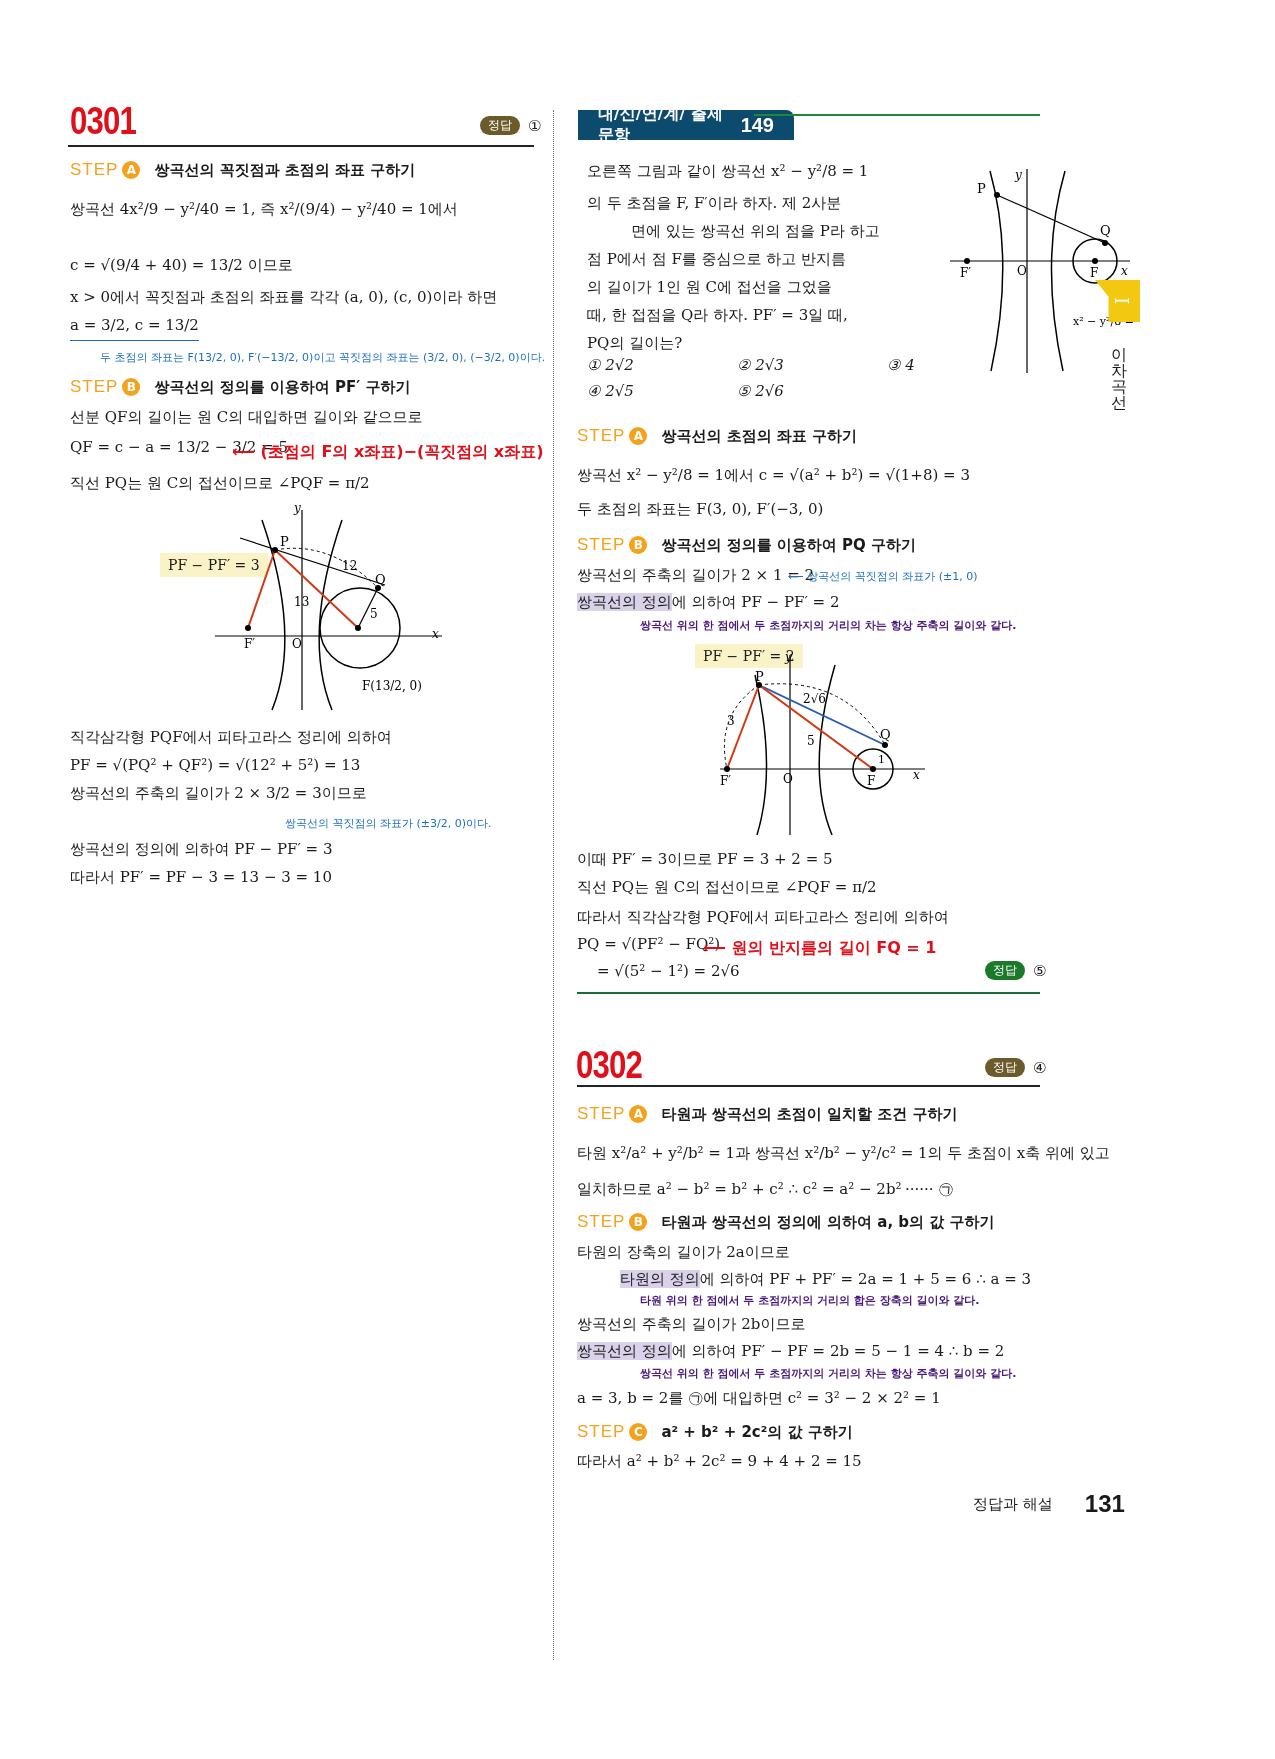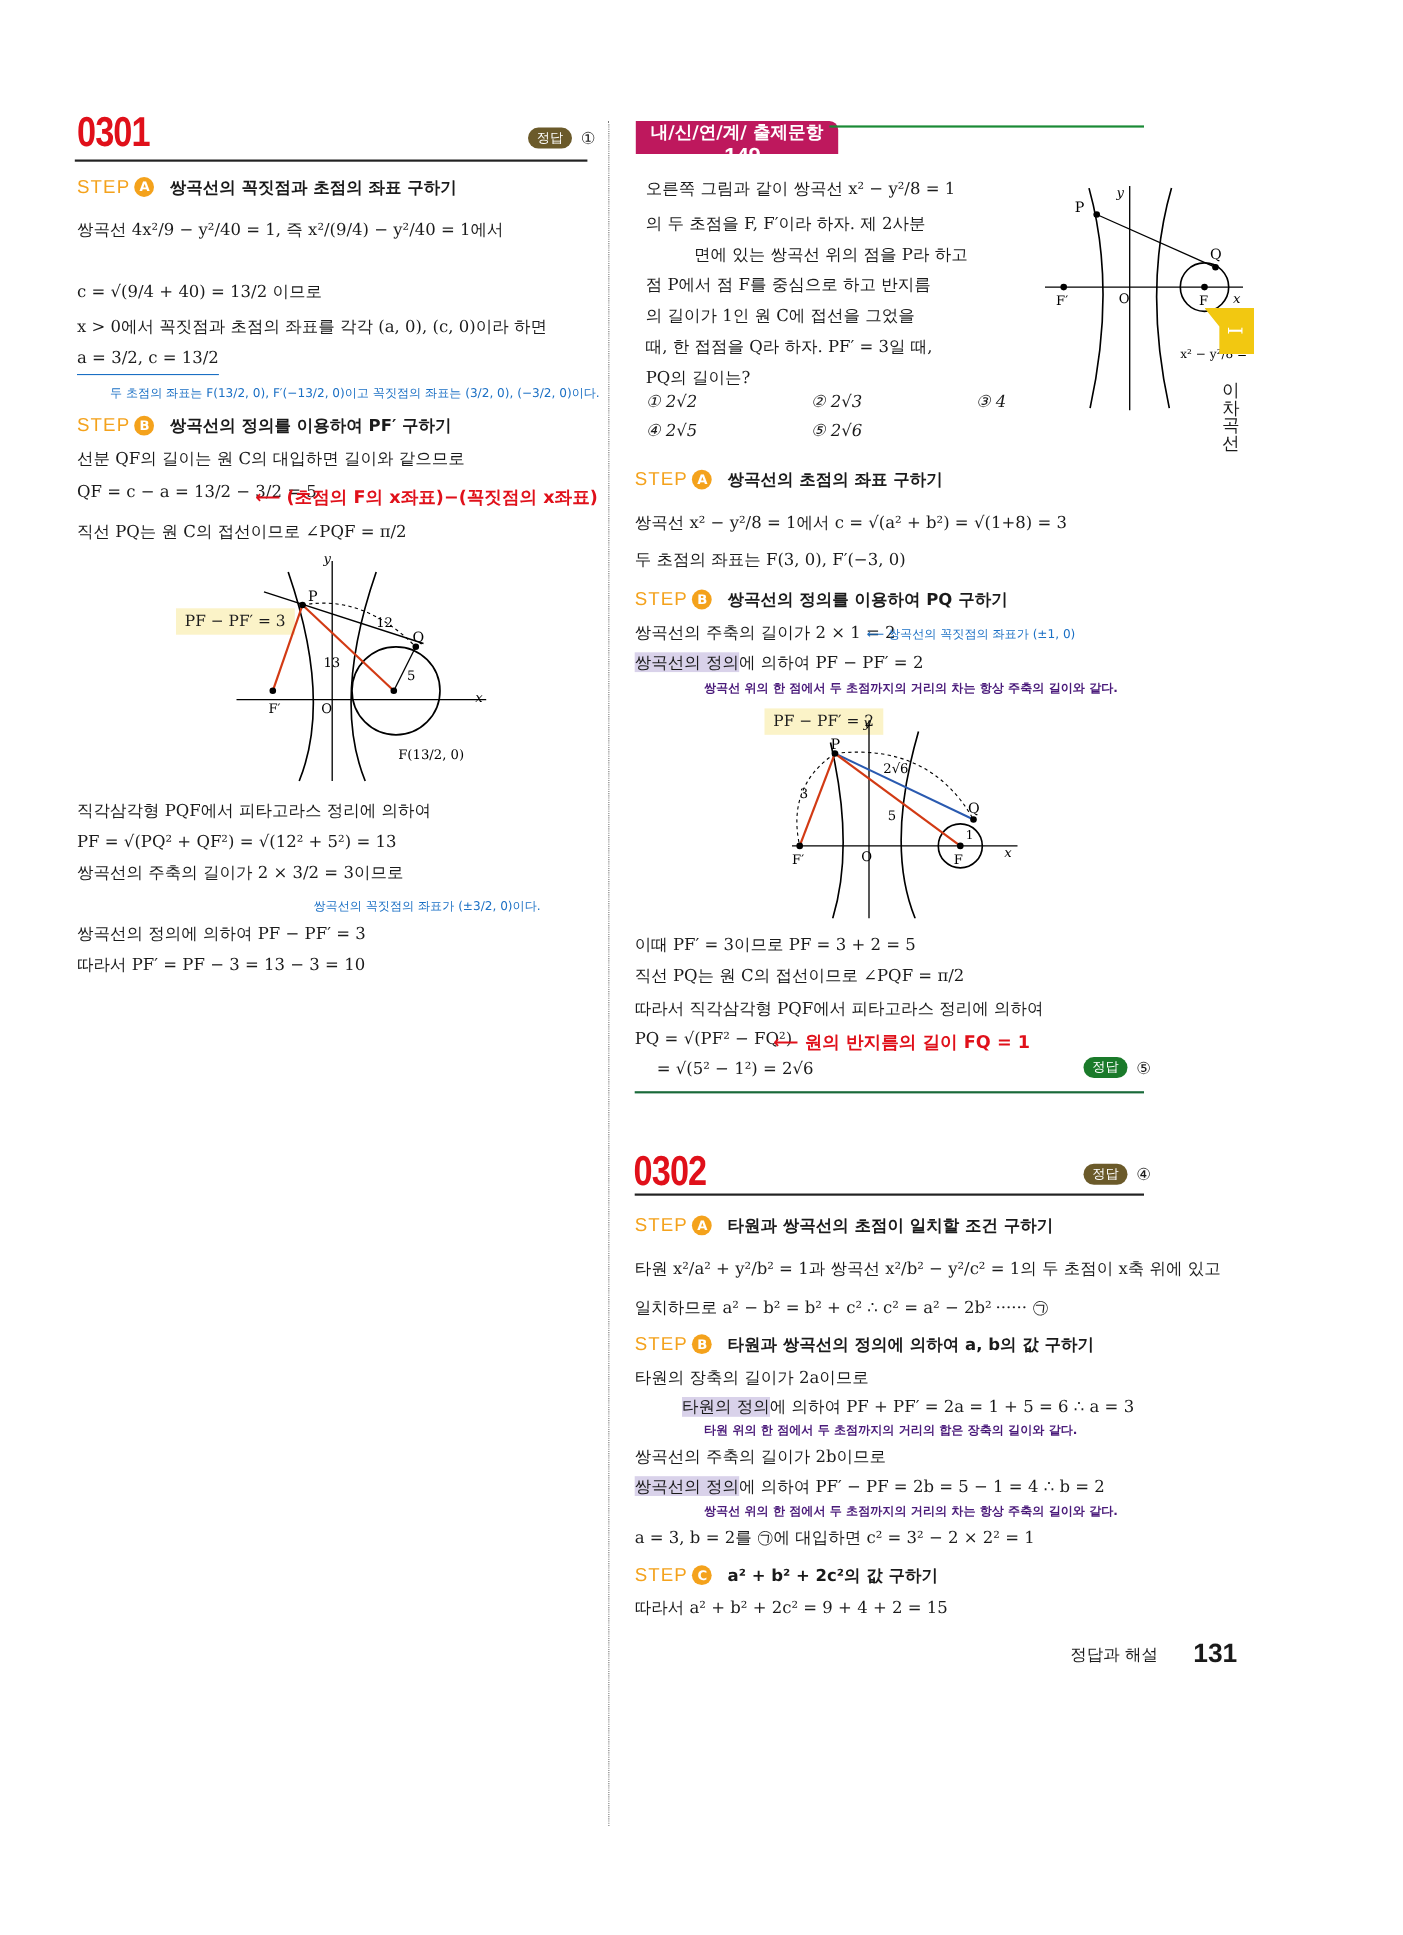--- a/index.html
+++ b/index.html
@@ -18,22 +18,22 @@
   .step .lbl { color:#f4a21c; font-family:"Liberation Sans", sans-serif; font-size:17px; letter-spacing:1px;text-align:center; }
   .step .circ { display:inline-flex; width:18px; height:18px; border-radius:50%; background:#f4a21c; color:#fff;
                 font-size:12px; font-weight:bold; align-items:center; justify-content:center; }
   .step .title { font-weight:bold; margin-left:10px; font-size:15px; }
   .line { font-size:15px; white-space:nowrap; }
   .note-blue { color:#1a6fc4; font-size:11px; white-space:nowrap; }
   .note-red { color:#e0101a; font-size:16px; white-space:nowrap; font-weight:bold; }
   .note-purple { color:#4a1a7a; font-size:11px; white-space:nowrap; font-weight:bold; }
   .hl { background:#d9d2ea; }
   .divider { border-left:1px dotted #777; }
-  .green-banner { background:#be185d; color:#fff; border-radius:0 8px 0 0; font-weight:bold;
-                  display:flex; align-items:center; padding:0 4px; font-size:16px;flex-direction:column; }
+  .green-banner { background:#0c4a6e; color:#fff; border-radius:0 8px 0 0; font-weight:bold;
+                  display:flex; align-items:center; padding:0 20px; font-size:16px; }
   .green-banner .num { font-size:20px; margin-left:10px; font-family:"Liberation Sans", sans-serif; }
   .choices { display:grid; grid-template-columns:150px 150px 100px; row-gap:8px; font-size:15px;font-style:italic; }
   .side-tab { background:#f2c811; }
   .side-text { writing-mode:vertical-rl; font-size:16px; }
   .callout { background:#fbf3c8; padding:4px 8px; font-size:14px; }
   .footer { font-size:15px; display:flex; align-items:center; gap:32px;margin-left:48px; }
   .footer .pg { font-family:"Liberation Sans", sans-serif; font-weight:bold; font-size:24px; }
 </style>
 </head>
 <body>

